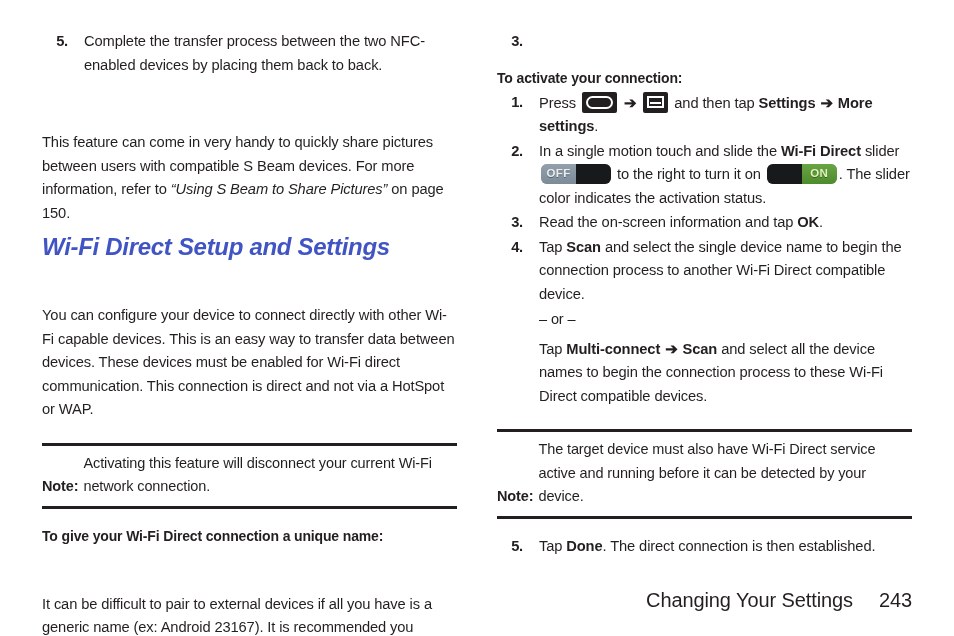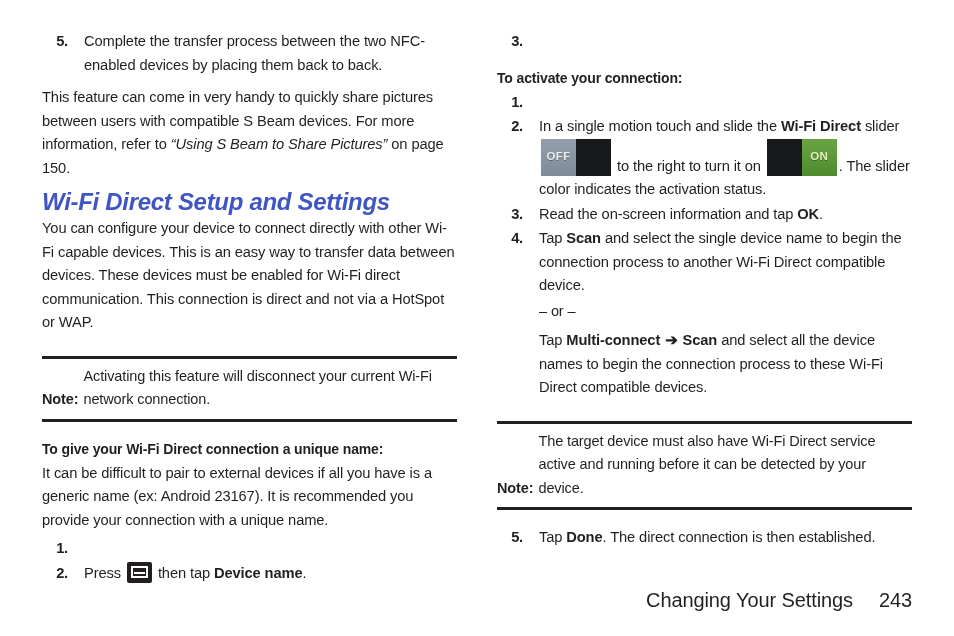--- a/index.html
+++ b/index.html
@@ -35,20 +35,21 @@
 
   
   p {
     margin: 0;
     font-size: 14.7px;
     line-height: 23.5px;
     letter-spacing: -0.12px;
   }
   .para {
     margin-bottom: 5px;
+    margin-top: 45px;
   }
 
   
   .olist {
     margin: 0;
     padding: 0;
     list-style: none;
   }
   .oitem {
     display: flex;
@@ -173,22 +174,22 @@
     font-size: 15px;
     padding: 0 1px;
     vertical-align: 0px;
   }
 
   
   .toggle {
     display: inline-block;
     vertical-align: -5px;
     width: 70px;
-    height: 37px;
-    border-radius: 0;
+    height: 20px;
+    border-radius: 6px;
     overflow: hidden;
     position: relative;
     margin: 0 2px;
     font-size: 11.5px;
     font-weight: bold;
     letter-spacing: 0.4px;
     box-shadow: 0 0 0 1px #9aa3ab inset;
   }
   .toggle .half {
     position: absolute;
@@ -311,20 +312,28 @@
     </ul>
 
     <div class="spacer-12"></div>
 
     <div class="subhead">To activate your connection:</div>
 
     <ul class="olist">
 
       <li class="oitem">
         <span class="num">1.</span>
+        <span class="body"><span>Press</span>
+          <span class="ikey ikey-home"></span>
+          <span class="arrow">➔</span>
+          <span class="ikey ikey-menu"></span>
+          <span>and then tap</span>
+          <b>Settings</b>
+          <span class="arrow">➔</span>
+          <b>More settings</b><span>.</span></span>
       </li>
 
       <li class="oitem">
         <span class="num">2.</span>
         <span class="body"><span>In a single motion touch and slide the </span><b>Wi-Fi Direct</b><span> slider </span><span class="toggle toggle-off"><span class="half half-l">OFF</span><span class="half half-r"></span></span><span> to the right to turn it on </span><span class="toggle toggle-on"><span class="half half-l"></span><span class="half half-r">ON</span></span><span>. The slider color indicates the activation status.</span></span>
       </li>
 
       <li class="oitem">
         <span class="num">3.</span>
         <span class="body"><span>Read the on-screen information and tap </span><b>OK</b><span>.</span></span>

